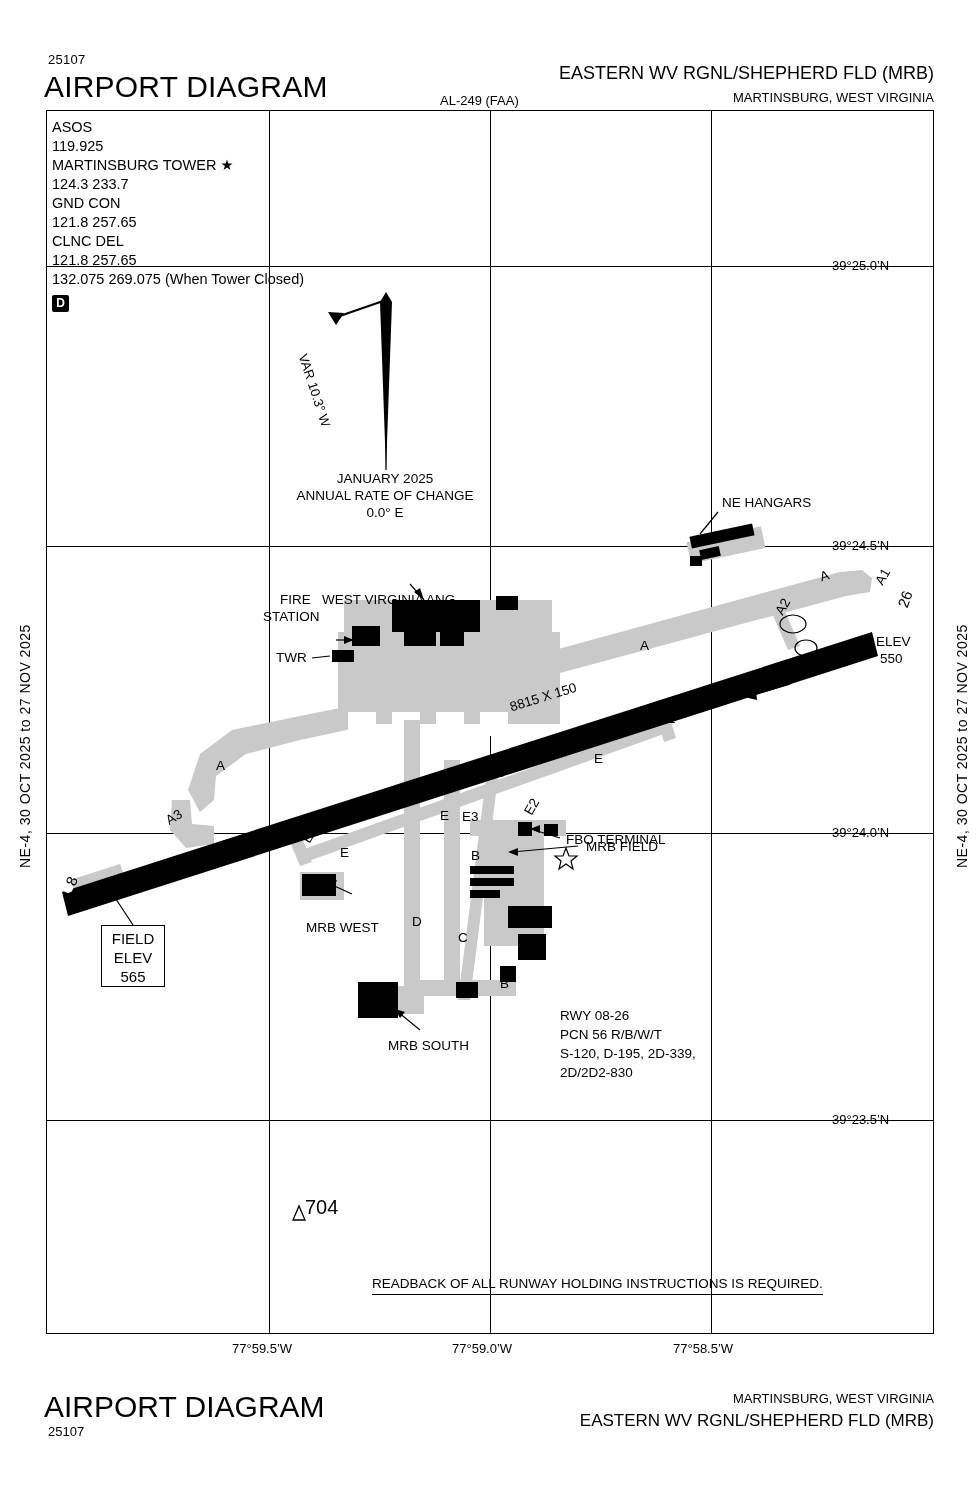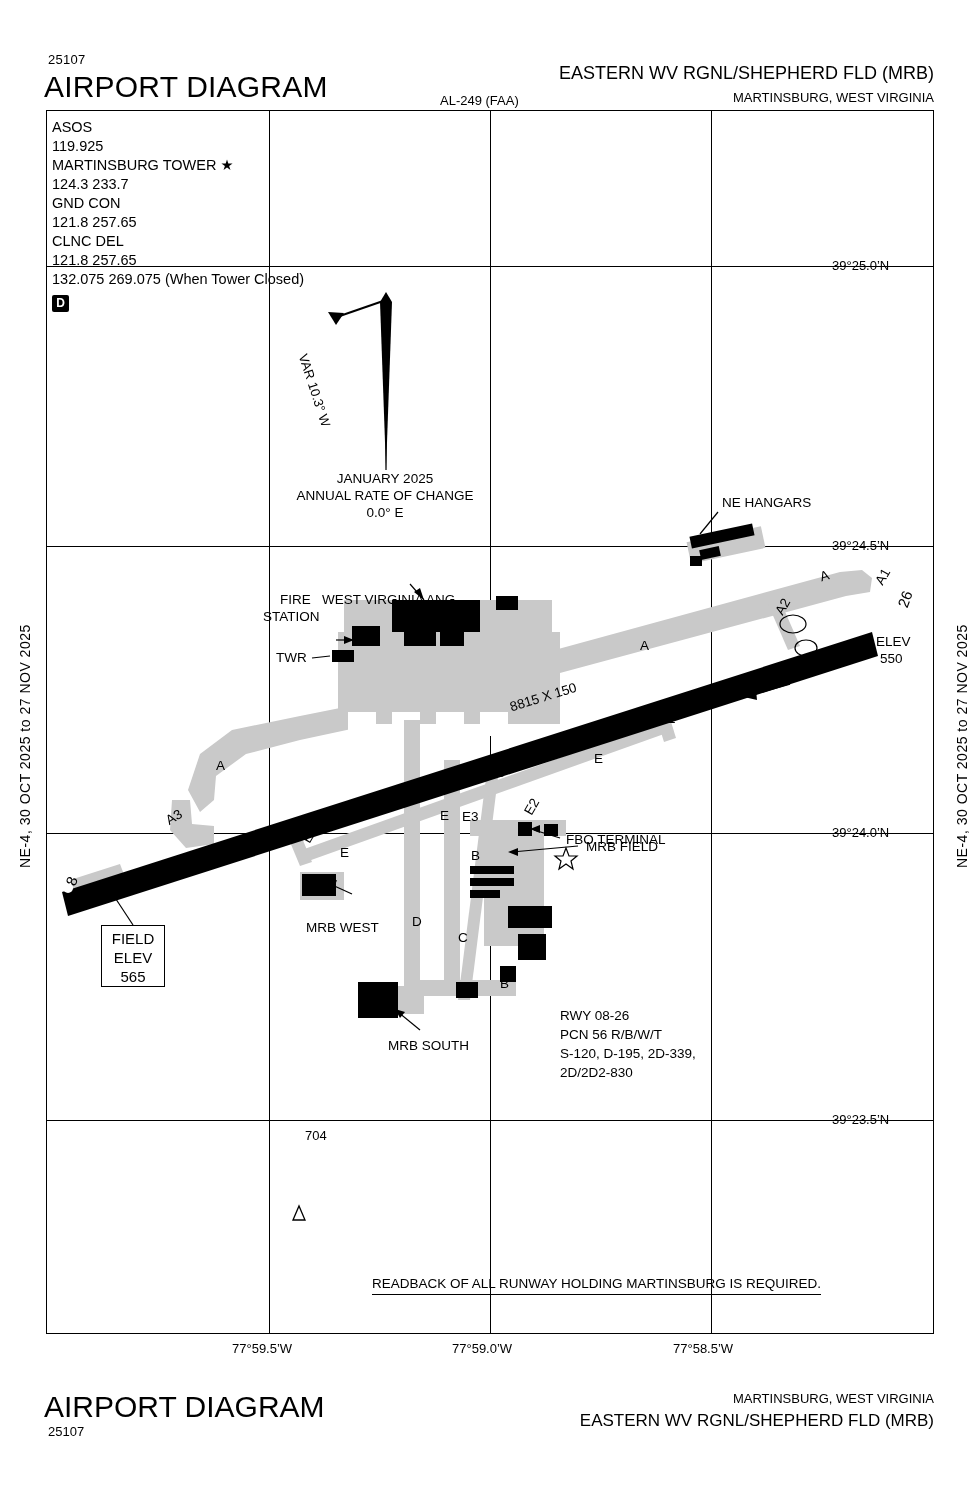--- a/index.html
+++ b/index.html
@@ -251,21 +251,21 @@
   <div class="lbl-b rot" style="left:775px;top:668px;transform:rotate(-17deg);">261.0°</div>
   <div class="lbl-b rot" style="left:96px;top:880px;transform:rotate(-17deg);">080.9°</div>
 
   <div class="lbl-b rot" style="left:894px;top:604px;transform:rotate(-70deg);font-size:15px;">26</div>
   <div class="lbl-b rot" style="left:62px;top:882px;transform:rotate(-70deg);font-size:15px;">8</div>
 
   <div class="lbl-b" style="left:566px;top:832px;">FBO TERMINAL</div>
   <div class="lbl-b" style="left:586px;top:839px;">MRB FIELD</div>
   <div class="lbl-b" style="left:306px;top:920px;">MRB WEST</div>
   <div class="lbl-b" style="left:388px;top:1038px;">MRB SOUTH</div>
-  <div class="lbl-b" style="left:305px;top:1128px;font-size:13px;">704</div>
+  <div class="lbl-b" style="left:305px;top:1196px;font-size:20px;">704</div>
 
   <div class="lbl-b" style="left:640px;top:638px;">A</div>
   <div class="lbl-b rot" style="left:818px;top:570px;transform:rotate(-17deg);">A</div>
   <div class="lbl-b rot" style="left:872px;top:580px;transform:rotate(-60deg);">A1</div>
   <div class="lbl-b rot" style="left:772px;top:610px;transform:rotate(-60deg);">A2</div>
   <div class="lbl-b rot" style="left:163px;top:815px;transform:rotate(-32deg);">A3</div>
   <div class="lbl-b" style="left:216px;top:758px;">A</div>
   <div class="lbl-b" style="left:496px;top:765px;">B</div>
   <div class="lbl-b" style="left:471px;top:848px;">B</div>
   <div class="lbl-b" style="left:500px;top:976px;">B</div>
@@ -286,21 +286,21 @@
   </div>
 
   <div class="pcn">
     <div>RWY 08-26</div>
     <div>PCN 56 R/B/W/T</div>
     <div>S-120, D-195, 2D-339,</div>
     <div>2D/2D2-830</div>
   </div>
 
   <div class="caution">
-    <div style="padding-left:82px;"><span class="u">READBACK OF ALL RUNWAY HOLDING MARTINSBURG IS REQUIRED.</span></div>
+    <div style="padding-left:82px;"><span class="u">READBACK OF ALL RUNWAY HOLDING INSTRUCTIONS IS REQUIRED.</span></div>
   </div>
 
   <div class="ftr-title">AIRPORT DIAGRAM</div>
   <div class="ftr-num">25107</div>
   <div class="ftr-city">MARTINSBURG, WEST VIRGINIA</div>
   <div class="ftr-apt">EASTERN WV RGNL/SHEPHERD FLD (MRB)</div>
 
 </div>
 
 </body></html>

